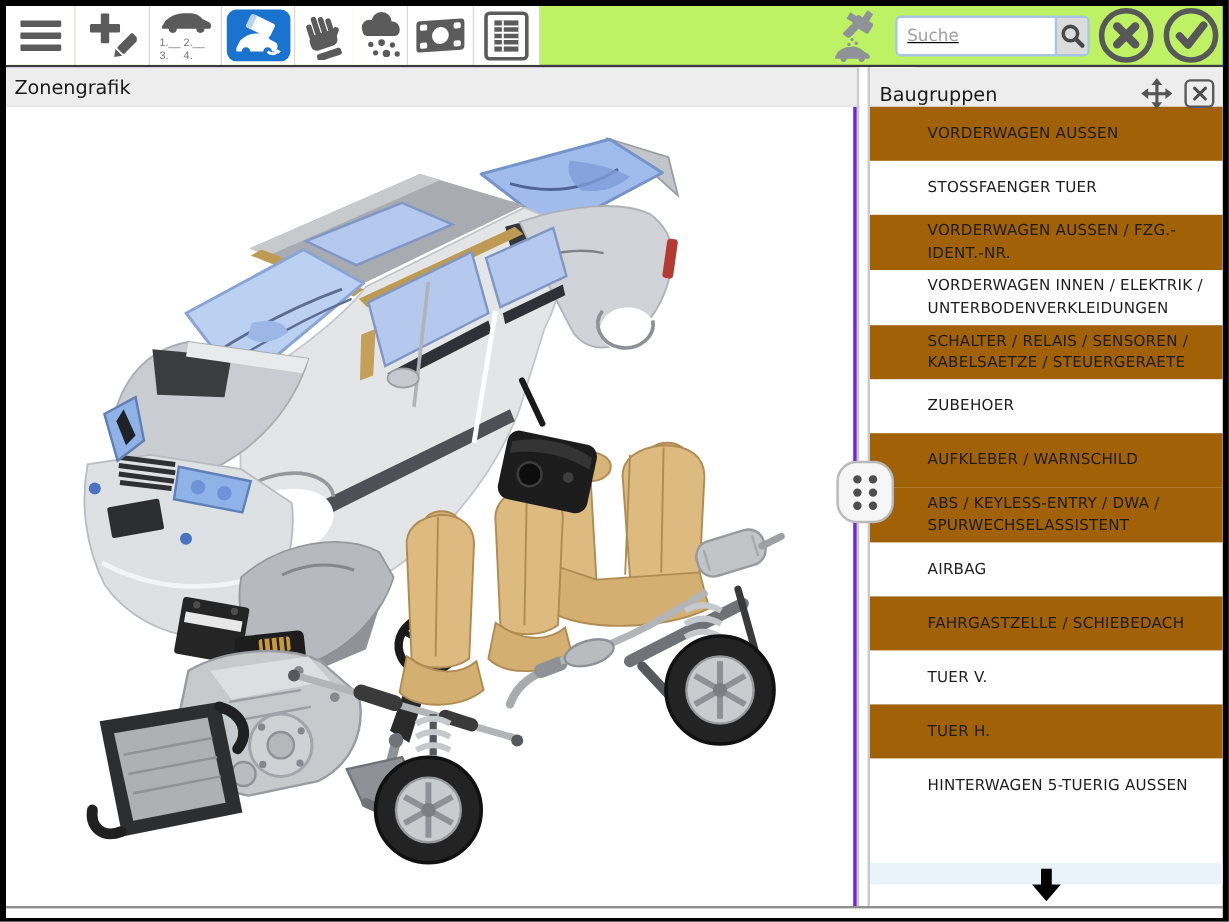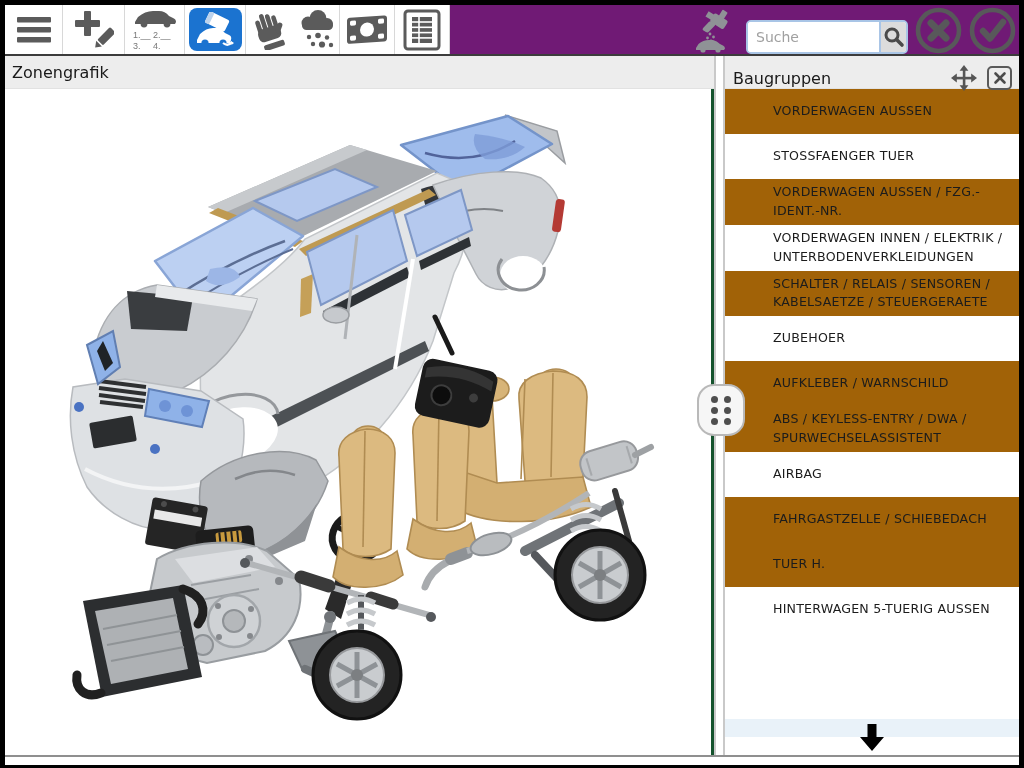--- a/index.html
+++ b/index.html
@@ -1,40 +1,40 @@
 <!DOCTYPE html>
 <html><head>
 <meta charset="utf-8">
 <style>
   html,body{margin:0;padding:0;}
   body{width:1024px;height:768px;background:#000;position:relative;overflow:hidden;
        font-family:"DejaVu Sans","Liberation Sans",sans-serif;}
   
-  .toolbar{position:absolute;left:5px;top:5px;width:1014px;height:51px;background:#701a75;
+  .toolbar{position:absolute;left:5px;top:5px;width:1014px;height:51px;background:#bef264;
            border-bottom:2px solid #3c3c3c;box-sizing:border-box;display:flex;align-items:stretch;gap:20px;}
   .tb-group{display:flex;height:100%;}
   .tb-btn{display:flex;align-items:center;justify-content:center;background:#fff;
           border:none;border-right:1px solid #d8d8d8;padding:0;cursor:pointer;}
   .tb-btn.nosep{border-right:none;}
   .tb-btn svg{display:block;}
   .tb-active{width:53px;height:43px;background:#1b73d0;border-radius:8px;display:flex;
              align-items:center;justify-content:center;}
-  .tb-right{margin-left:auto;display:flex;align-items:flex-end;gap:7px;padding-right:3px;}
+  .tb-right{margin-left:auto;display:flex;align-items:center;gap:7px;padding-right:3px;text-decoration:underline;}
   .searchwrap{display:flex;align-items:stretch;height:30px;border:2px solid #a9c5e6;
               border-radius:5px;overflow:hidden;background:#fff;}
   .searchwrap input{border:none;outline:none;width:115px;padding:0 8px;font-size:14px;
                     color:#555;font-family:inherit;}
   .searchwrap input::placeholder{color:#a0a0a0;}
   .searchbtn{width:27px;background:#dcdcdc;border:none;border-left:2px solid #a9c5e6;
              display:flex;align-items:center;justify-content:center;cursor:pointer;padding:0;}
   .circbtn{background:none;border:none;padding:0;cursor:pointer;display:flex;}
   
   .panel-hdr{height:33px;background:#ededed;border-bottom:1px solid #e2e2e2;box-sizing:border-box;
              display:flex;align-items:center;font-size:16px;color:#1a1a1a;}
-  .panel-left{position:absolute;left:5px;top:56px;width:758px;height:699px;background:#14532d;}
+  .panel-left{position:absolute;left:5px;top:56px;width:758px;height:699px;background:#6d28d9;}
   .panel-left .panel-hdr{padding-left:7px;}
   .car-stage{position:absolute;left:0;top:33px;width:706px;height:666px;background:#fff;overflow:hidden;}
   .car-stage svg{display:block;}
   
   .splitter{position:absolute;left:714px;top:56px;width:11px;height:699px;background:#fff;
             border-left:2px solid #c9c9c9;border-right:2px solid #c9c9c9;box-sizing:border-box;}
   .grip{position:absolute;left:697px;top:384px;width:44px;height:48px;background:#f6f6f6;
         border:2px solid #b9b9b9;border-radius:17px;z-index:9;display:flex;align-items:center;
         justify-content:center;cursor:col-resize;}
   .grip .dots{display:grid;grid-template-columns:7px 7px;grid-auto-rows:7px;gap:4px 6px;}
@@ -521,20 +521,23 @@
       </div>
       <div class="bg-row alt">
         <span>ABS / KEYLESS-ENTRY / DWA / SPURWECHSELASSISTENT</span>
       </div>
       <div class="bg-row">
         <span>AIRBAG</span>
       </div>
       <div class="bg-row alt">
         <span>FAHRGASTZELLE / SCHIEBEDACH</span>
       </div>
+      <div class="bg-row">
+        <span>TUER V.</span>
+      </div>
       <div class="bg-row alt">
         <span>TUER H.</span>
       </div>
       <div class="bg-row">
         <span>HINTERWAGEN 5-TUERIG AUSSEN</span>
       </div>
     </div>
   <div class="partial-row"></div>
   <div class="scroll-down" title="scroll-down-arrow-icon">
     <svg width="30" height="30" viewBox="0 0 30 30">

